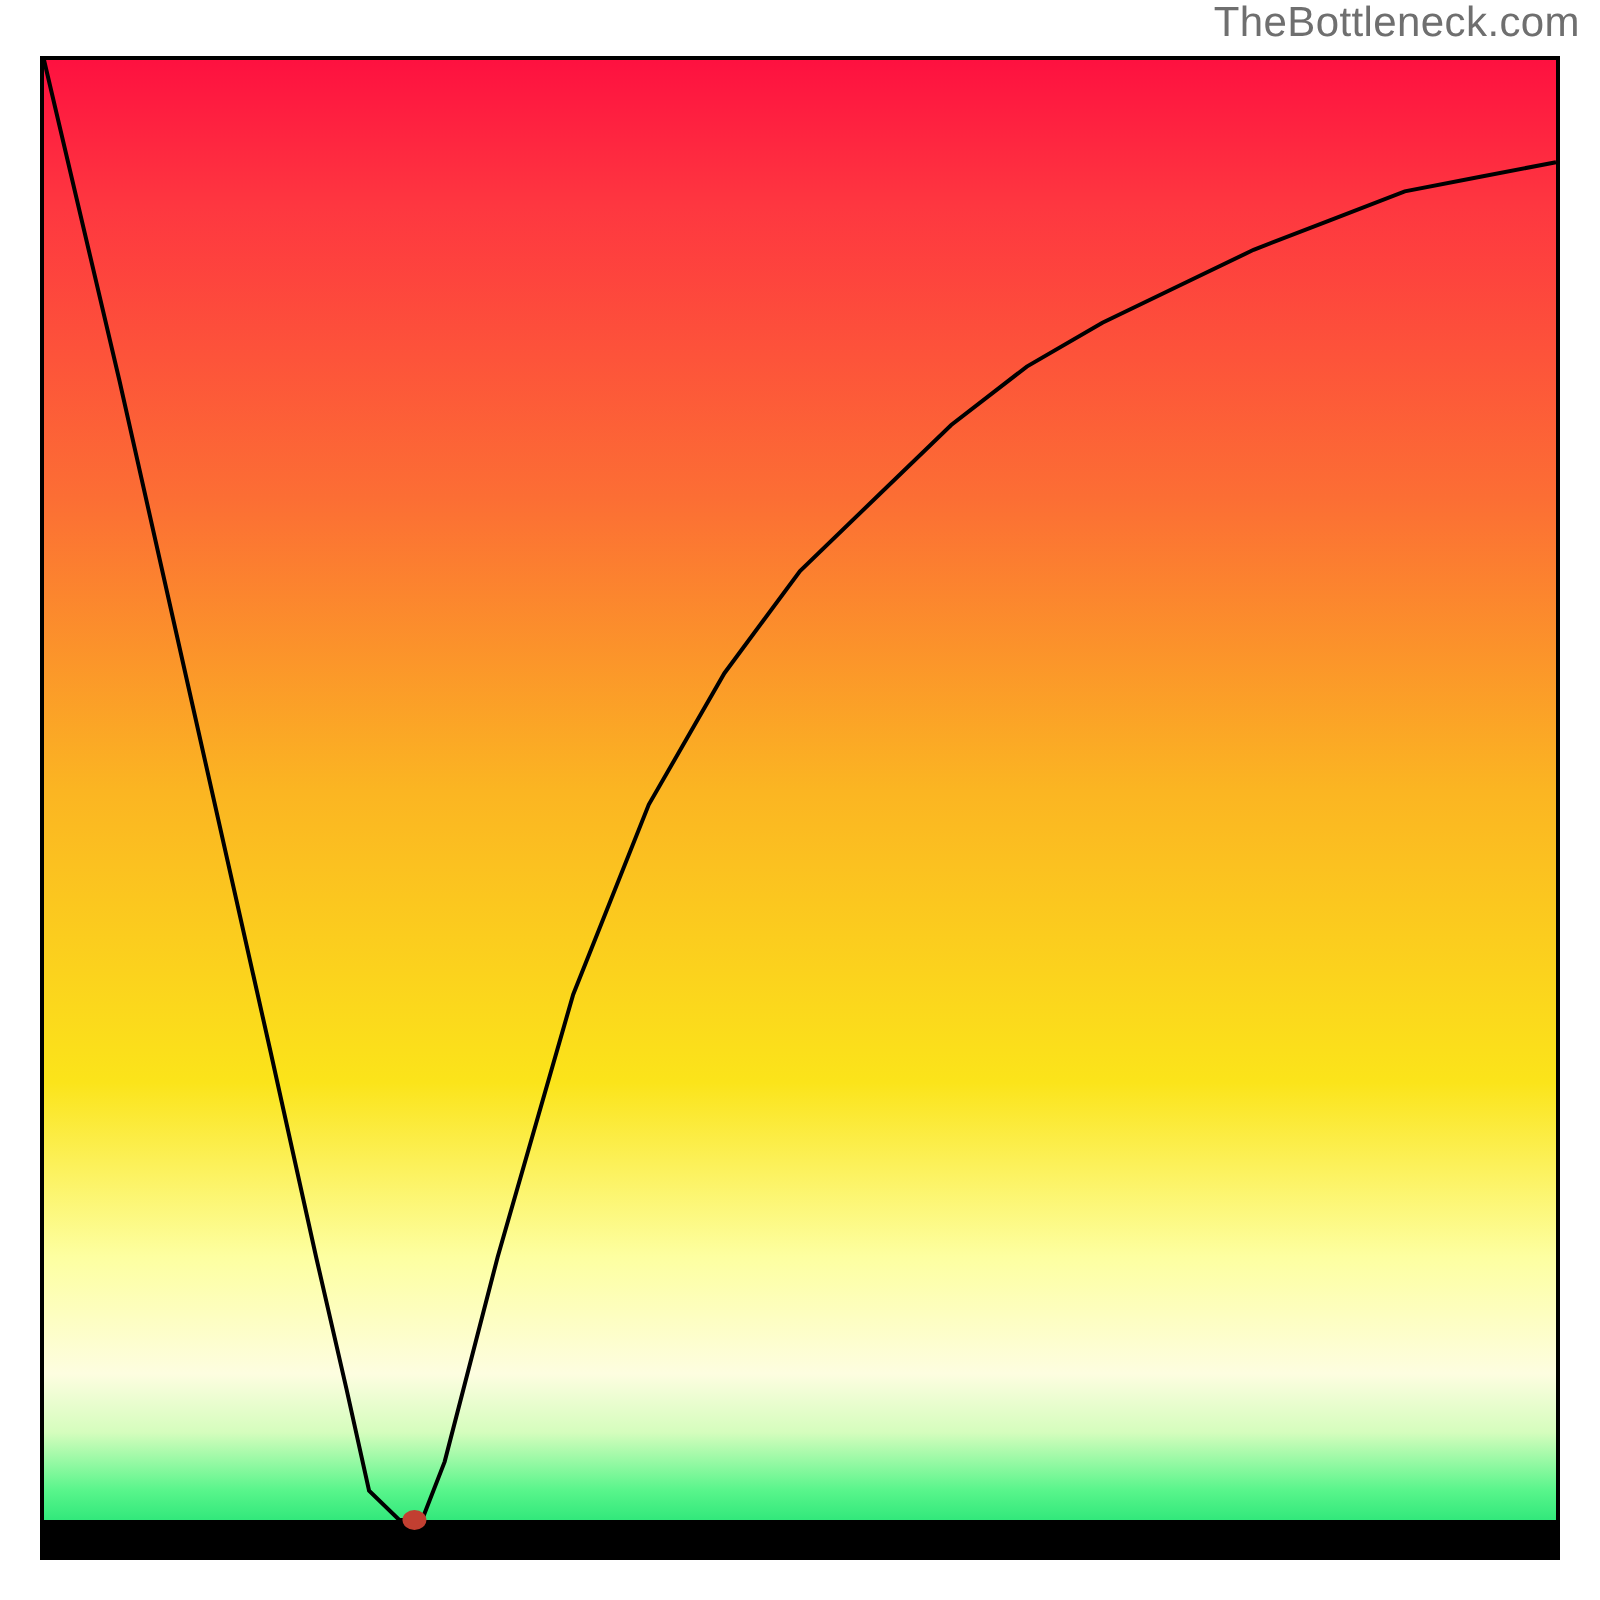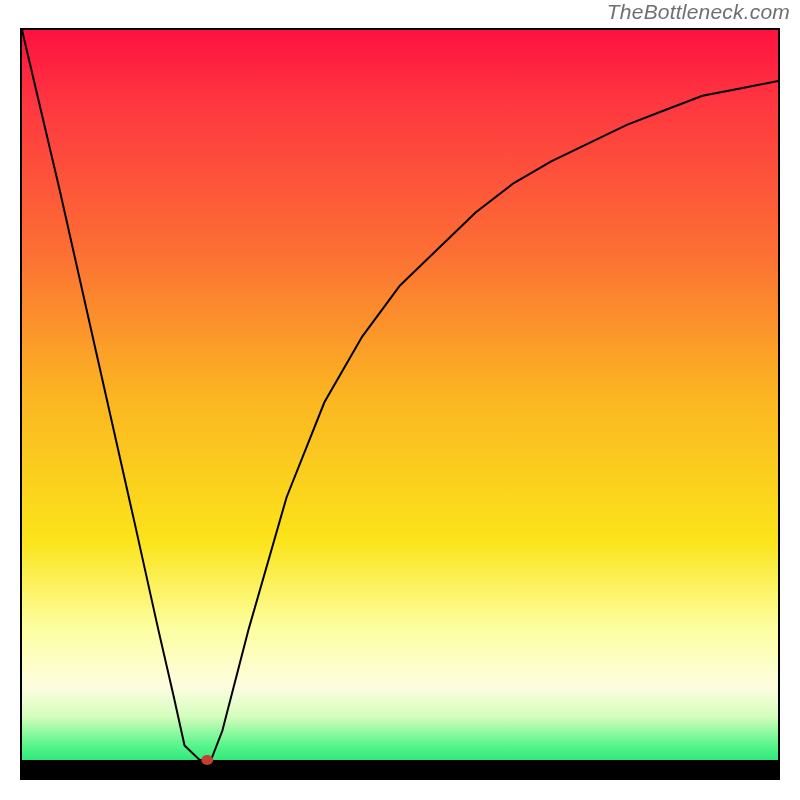--- a/index.html
+++ b/index.html
@@ -5,21 +5,20 @@
   body {
     margin: 0;
     padding: 0;
     background: #fff;
     font-family: Arial, Helvetica, sans-serif;
   }
   .chart-wrap {
     width: 800px;
     height: 800px;
     position: relative;
-    font-style: italic;
   }
   .watermark {
     position: absolute;
     top: 0;
     right: 10px;
     font-size: 21px;
     color: #6f6f6f;
     letter-spacing: 0.2px;
     pointer-events: none;
   }

